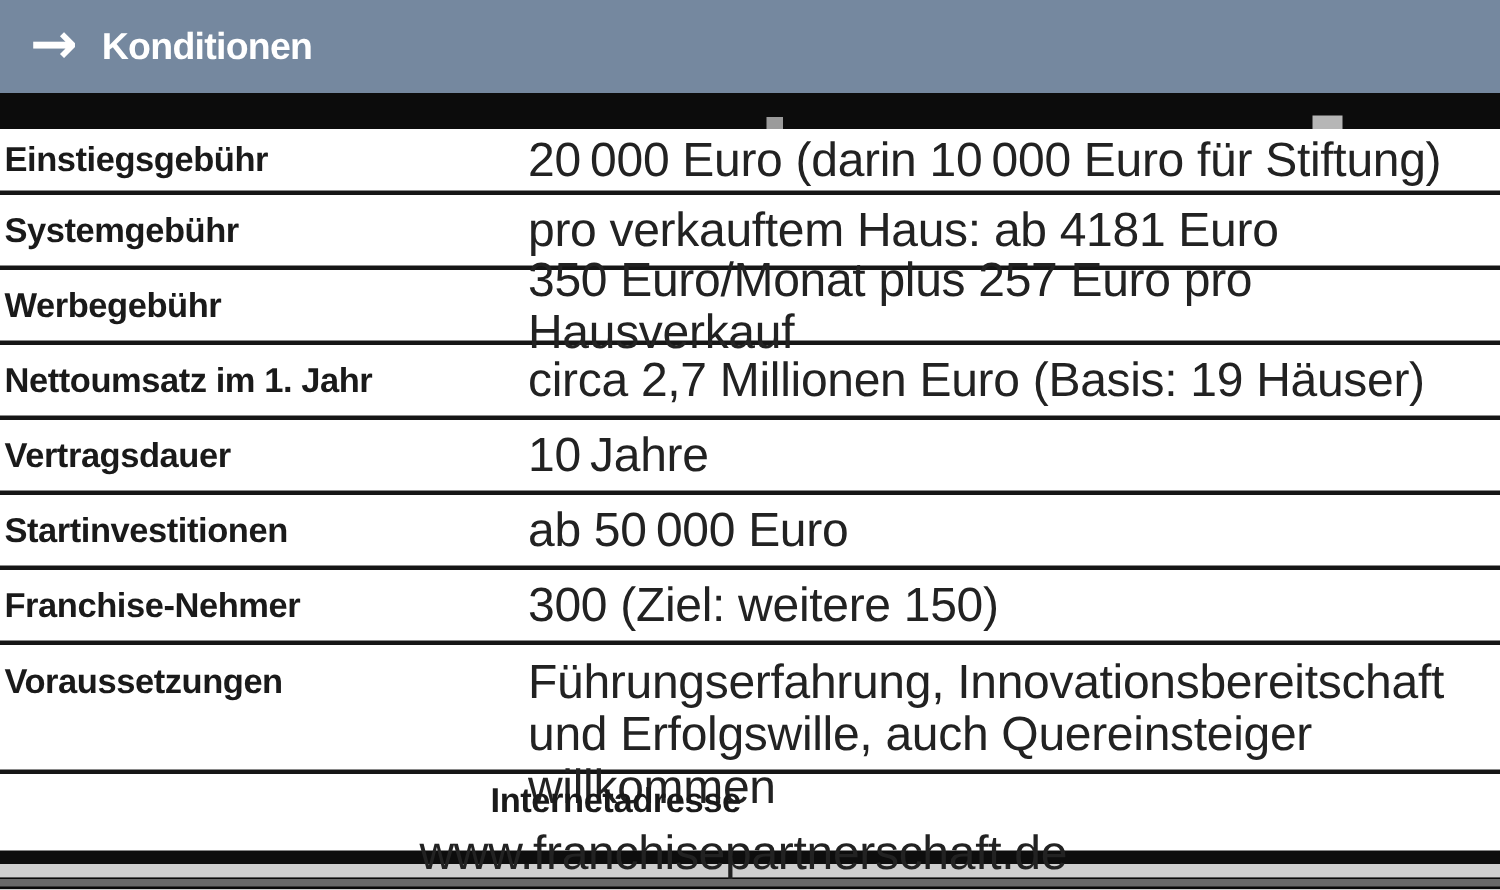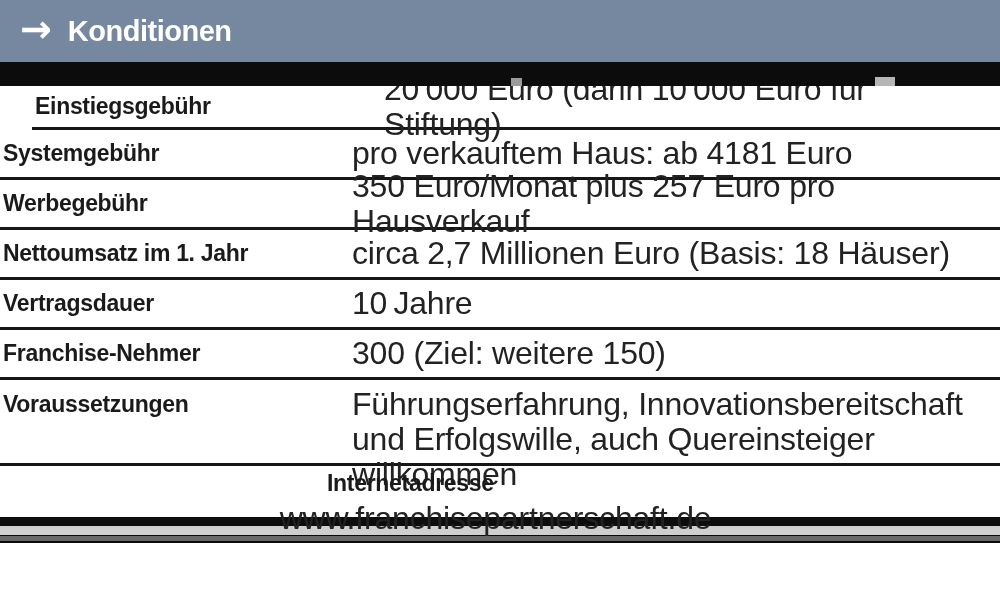--- a/index.html
+++ b/index.html
@@ -23,21 +23,21 @@
   .arrow {
     color: #ffffff;
     font-family: "DejaVu Sans", sans-serif;
     font-size: 38px;
     font-weight: bold;
     line-height: 1;
     margin-top: -4px;
   }
   .title {
     color: #ffffff;
-    font-size: 29px;
+    font-size: 25px;
     font-weight: bold;
     letter-spacing: -0.5px;
   }
   
   .black-bar {
     height: 24px;
     background: #0c0c0c;
     position: relative;
   }
   .notch { position: absolute; bottom: 0; }
@@ -46,21 +46,21 @@
   
   .table { background: #ffffff; }
   .row {
     display: flex;
     align-items: center;
     box-sizing: border-box;
     border-bottom: 3px solid #161616;
     padding-left: 3px;
     background: #ffffff;
   }
-  .row.h44 { height: 44px; margin-left: 32px; }
+  .row.h44 { height: 44px; }
   .row.h50 { height: 50px; }
   .row.h86 { height: 86px; align-items: flex-start; padding-top: 7px; justify-content: space-between; }
   .row.last { height: 51px; border-bottom: none; flex-direction: column; }
   .row-label {
     width: 349px;
     flex-shrink: 0;
     font-weight: bold;
     font-size: 23px;
     color: #1a1a1a;
     letter-spacing: -0.3px;
@@ -111,28 +111,32 @@
       <span class="row-value">pro verkauftem Haus: ab 4181 Euro</span>
     </div>
 
     <div class="row h50">
       <span class="row-label">Werbegebühr</span>
       <span class="row-value">350 Euro/Monat plus 257 Euro pro Hausverkauf</span>
     </div>
 
     <div class="row h50">
       <span class="row-label">Nettoumsatz im 1. Jahr</span>
-      <span class="row-value">circa 2,7 Millionen Euro (Basis: 18 Häuser)</span>
+      <span class="row-value">circa 2,7 Millionen Euro (Basis: 19 Häuser)</span>
     </div>
 
     <div class="row h50">
       <span class="row-label">Vertragsdauer</span>
       <span class="row-value">10 Jahre</span>
     </div>
 
+    <div class="row h50">
+      <span class="row-label">Startinvestitionen</span>
+      <span class="row-value">ab 50 000 Euro</span>
+    </div>
 
     <div class="row h50">
       <span class="row-label">Franchise-Nehmer</span>
       <span class="row-value">300 (Ziel: weitere 150)</span>
     </div>
 
     <div class="row h86">
       <span class="row-label">Voraussetzungen</span>
       <span class="row-value">Führungserfahrung, Innovationsbereitschaft und Erfolgswille, auch Quereinsteiger willkommen</span>
     </div>

